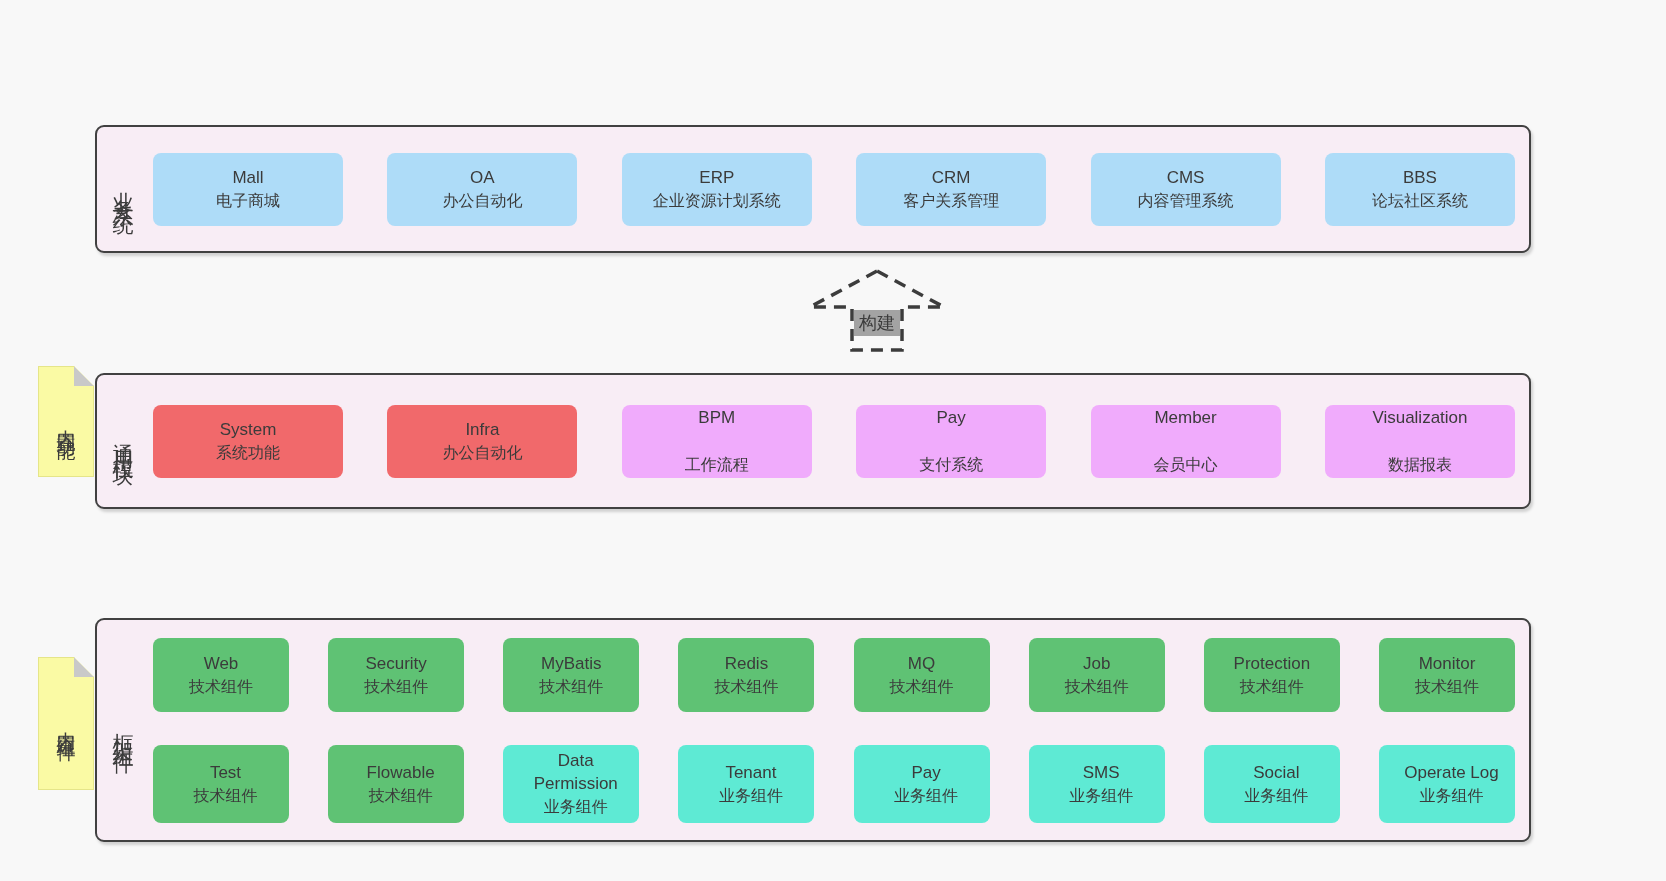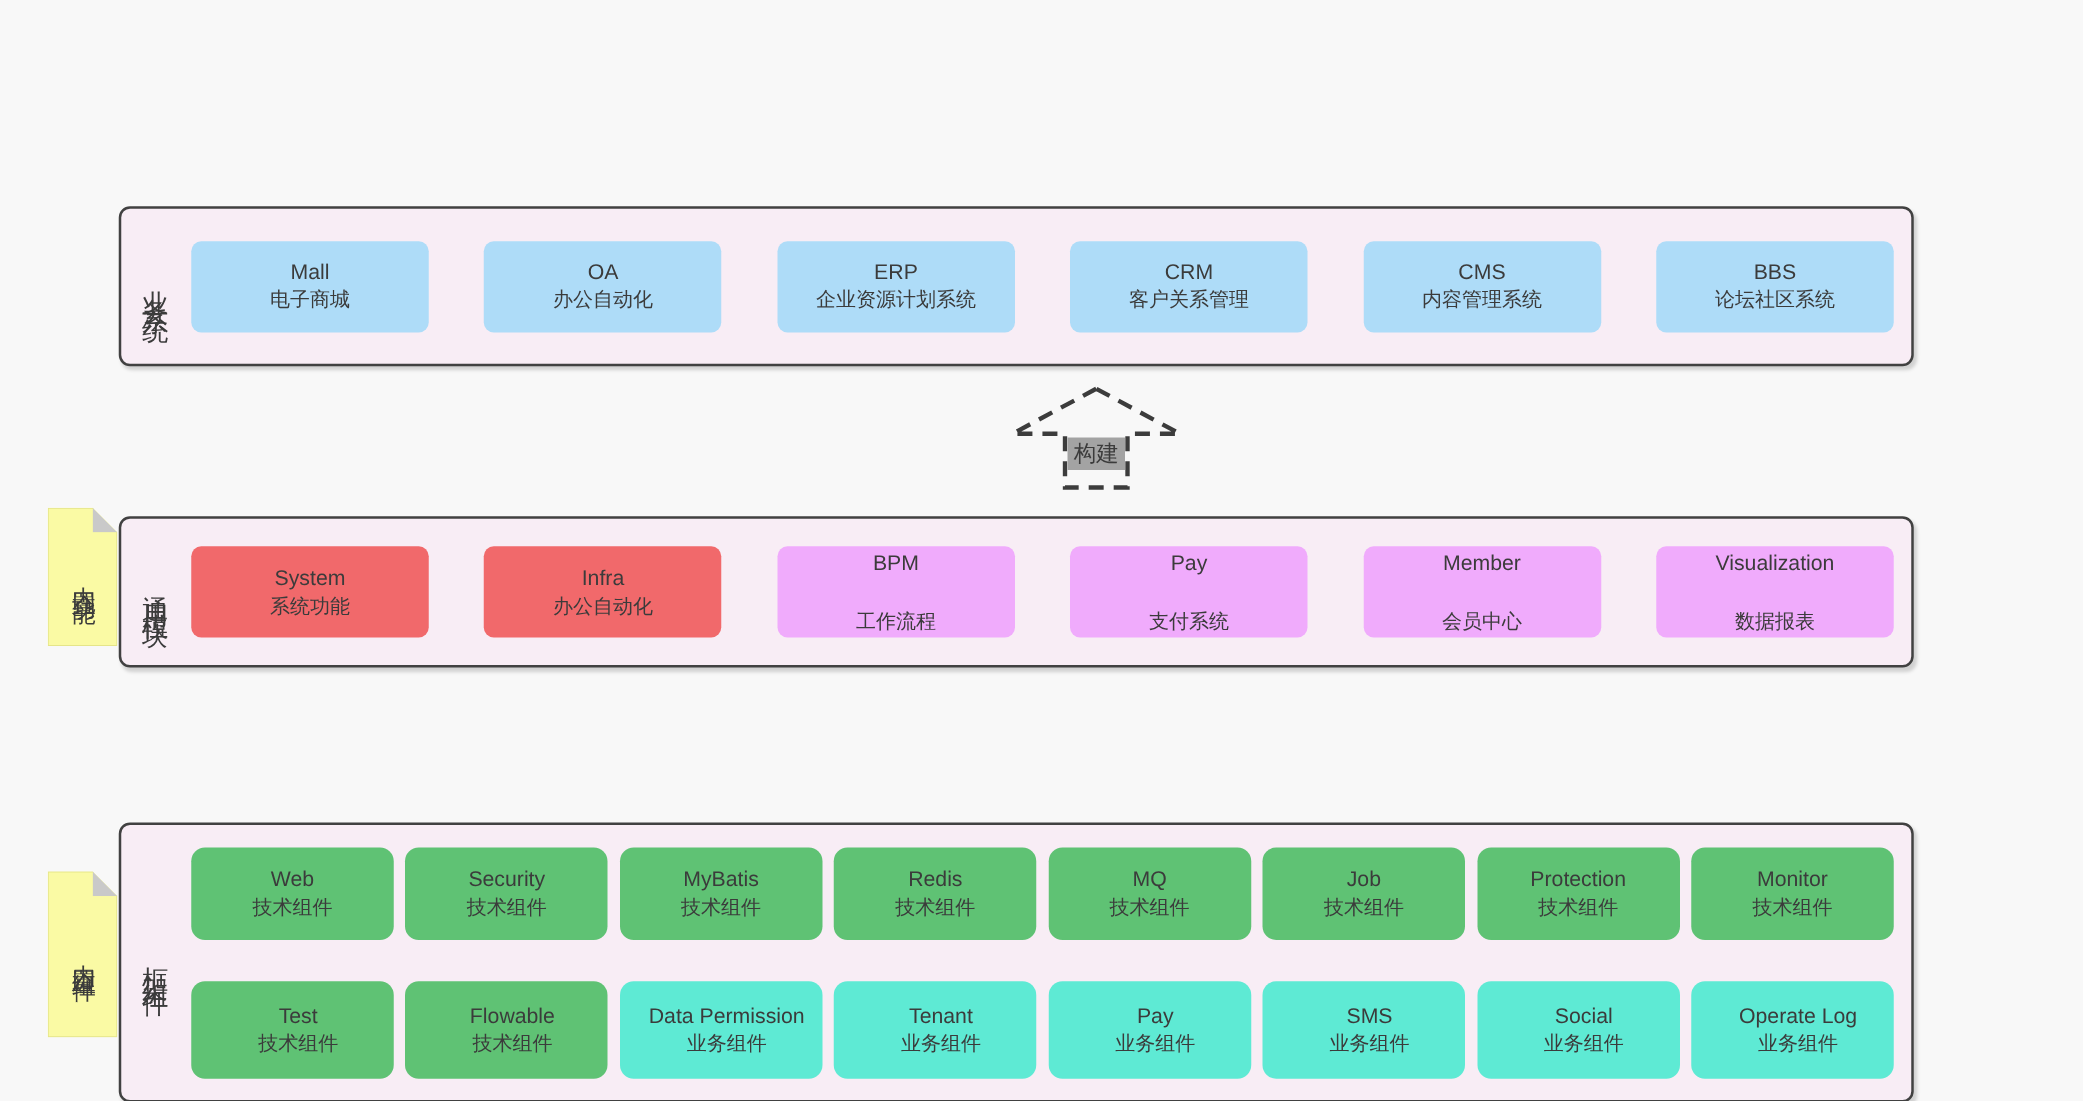--- a/index.html
+++ b/index.html
@@ -4,34 +4,34 @@
 <style>
   html,body{margin:0;padding:0;}
   body{
     width:1666px;height:881px;
     background:#f8f8f8;
     font-family:"Liberation Sans","DejaVu Sans",sans-serif;
     color:#3b3b3b;
     position:relative;
     overflow:hidden;
   }
-  .canvas{position:absolute;inset:0;margin-top:40px;}
+  .canvas{position:absolute;inset:0;}
 
   
   .layer-container{
     position:absolute;
     left:95px;width:1436px;
     background:#f8edf5;
     border:2px solid #414141;
     border-radius:9px;
     box-sizing:border-box;
     box-shadow:2px 3px 3px rgba(0,0,0,.16);
   }
   #layer-business{top:125px;height:128px;}
-  #layer-modules{top:373px;height:121px;}
+  #layer-modules{top:373px;height:136px;}
   #layer-components{top:618px;height:224px;}
 
   .layer-label{
     position:absolute;
     left:12px;top:50%;
     transform:translateY(-50%);
     writing-mode:vertical-rl;
     text-orientation:upright;
     font-size:21px;
     letter-spacing:7px;
@@ -55,21 +55,21 @@
   
   .box{
     border-radius:8px;
     display:flex;flex-direction:column;
     align-items:center;justify-content:center;
     text-align:center;
     box-sizing:border-box;
     padding:4px 4px;
   }
   .row-wide .box{width:190px;height:73px;}
-  .row-narrow .box{width:162px;min-height:74px;border-radius:11px;}
+  .row-narrow .box{width:136px;min-height:74px;}
   #layer-components .rows .row:nth-child(2) .box{min-height:78px;padding-left:13px;}
   .box .t{font-size:17px;line-height:23px;max-width:136px;}
   .box .s{font-size:16px;line-height:23px;}
   .v-blue{background:#aedcf8;}
   .v-red{background:#f1696b;}
   .v-pink{background:#f0abfc;gap:24px;}
   .v-green{background:#5fc274;}
   .v-lightgreen{background:#5eead4;}
 
   

